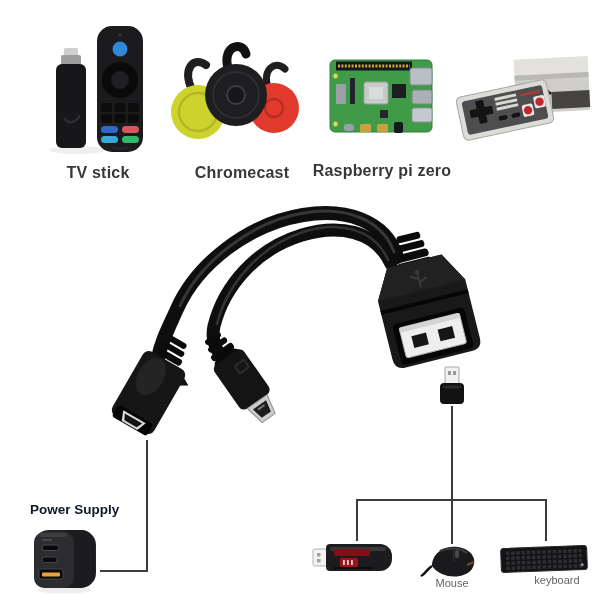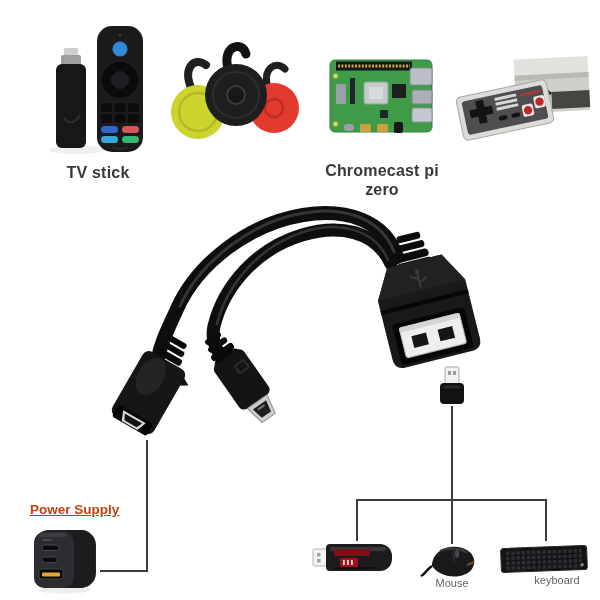--- a/index.html
+++ b/index.html
@@ -8,21 +8,21 @@
     position:relative; width:600px; height:600px; background:#ffffff;
     font-family:"Liberation Sans", sans-serif; overflow:hidden;margin-top:12px;
   }
   .abs { position:absolute; }
   .dev-label {
     position:absolute; text-align:center; font-weight:600;
     font-size:16px; line-height:1.16; color:#383838; letter-spacing:.2px;
   }
   .sub-label { position:absolute; text-align:center; color:#6e6e6e; }
   .power-label {
-    position:absolute; font-weight:700; font-size:13.5px; color:#c2410c;text-decoration:underline;
+    position:absolute; font-weight:700; font-size:13.5px; color:#0f172a;
   }
   .flash-label { font-size:17px; line-height:1.12; color:#6e6e6e; }
   .tiny-label  { font-size:11px; color:#636363; }
   svg { display:block; }
 </style>
 </head>
 <body>
 
 <div id="canvas">
 
@@ -124,21 +124,22 @@
       <rect x="55" y="75" width="9" height="4.5" rx="2.2" fill="#141414"></rect>
       <rect x="67" y="69" width="11" height="12" rx="2" fill="#e8e7e3"></rect>
       <rect x="80" y="63" width="11" height="12" rx="2" fill="#e8e7e3"></rect>
       <circle cx="72.5" cy="75" r="4.2" fill="#c0272d"></circle>
       <circle cx="85.5" cy="69" r="4.2" fill="#c0272d"></circle>
       <rect x="68" y="57.5" width="20" height="2.5" fill="#b03a33"></rect>
     </g>
   </svg>
 
   <div class="dev-label" style="left:40px;top:152px;width:116px;">TV stick</div>
-  <div class="dev-label" style="left:312px;top:150px;width:140px;">Chromecast pi zero</div>
+  <div class="dev-label" style="left:180px;top:152px;width:124px;">Chromecast</div>
+  <div class="dev-label" style="left:312px;top:150px;width:140px;">Raspberry pi zero</div>
 
   <svg class="abs" style="left:100px;top:190px;" width="400" height="260" viewBox="0 0 400 260">
 
     <path d="M 297,55 C 285,18 245,6 203,13 C 148,22 97,62 77,107 C 68,127 61,140 58,156" stroke="#0e0e0e" stroke-width="14" fill="none" stroke-linecap="round"></path>
     <path d="M 294,50 C 282,17 245,4 204,11 C 152,19 100,60 80,104" stroke="#3d3d3d" stroke-width="3" fill="none" stroke-linecap="round" opacity="0.85"></path>
 
     <path d="M 291,62 C 276,28 238,22 202,33 C 156,47 124,84 114,124 C 110,142 119,154 131,164" stroke="#0e0e0e" stroke-width="13" fill="none" stroke-linecap="round"></path>
     <path d="M 288,58 C 274,26 238,19 203,30 C 160,44 127,82 117,122" stroke="#3d3d3d" stroke-width="2.6" fill="none" stroke-linecap="round" opacity="0.8"></path>
 
     <g transform="translate(325,102) rotate(-14)">

